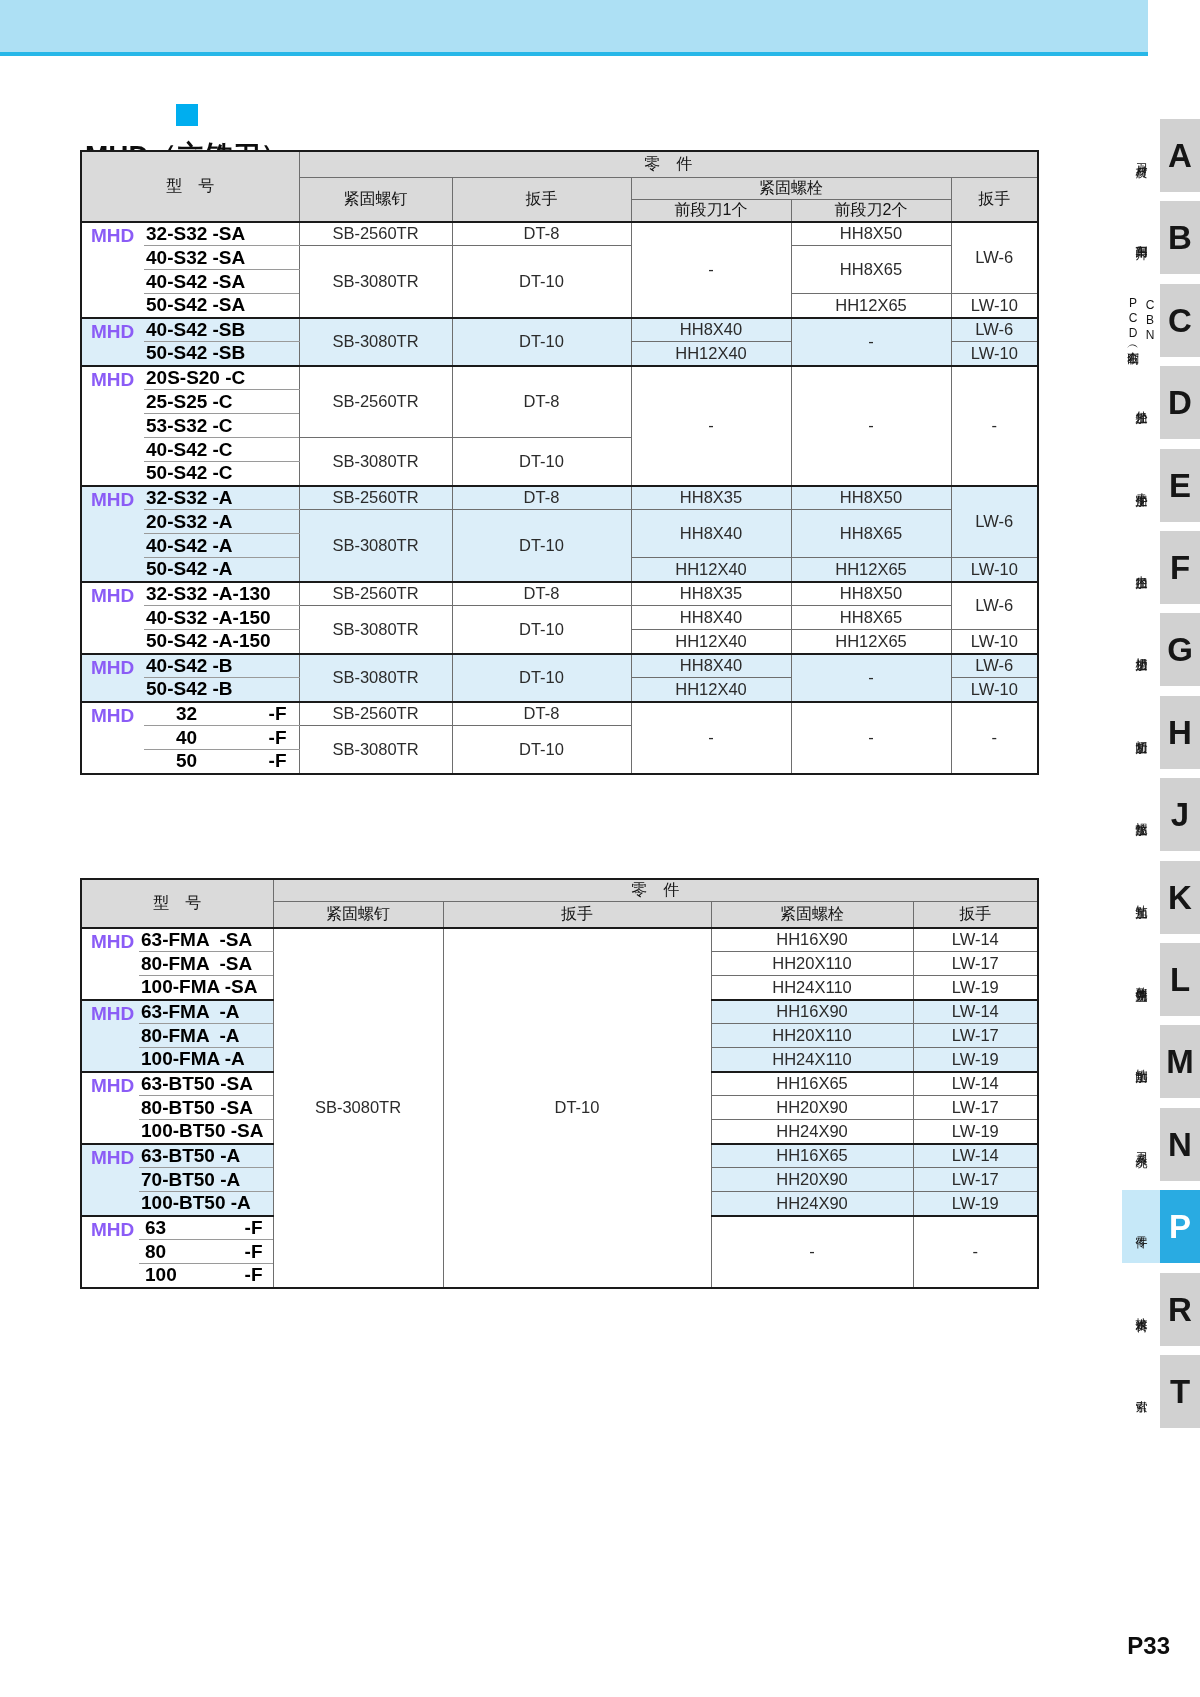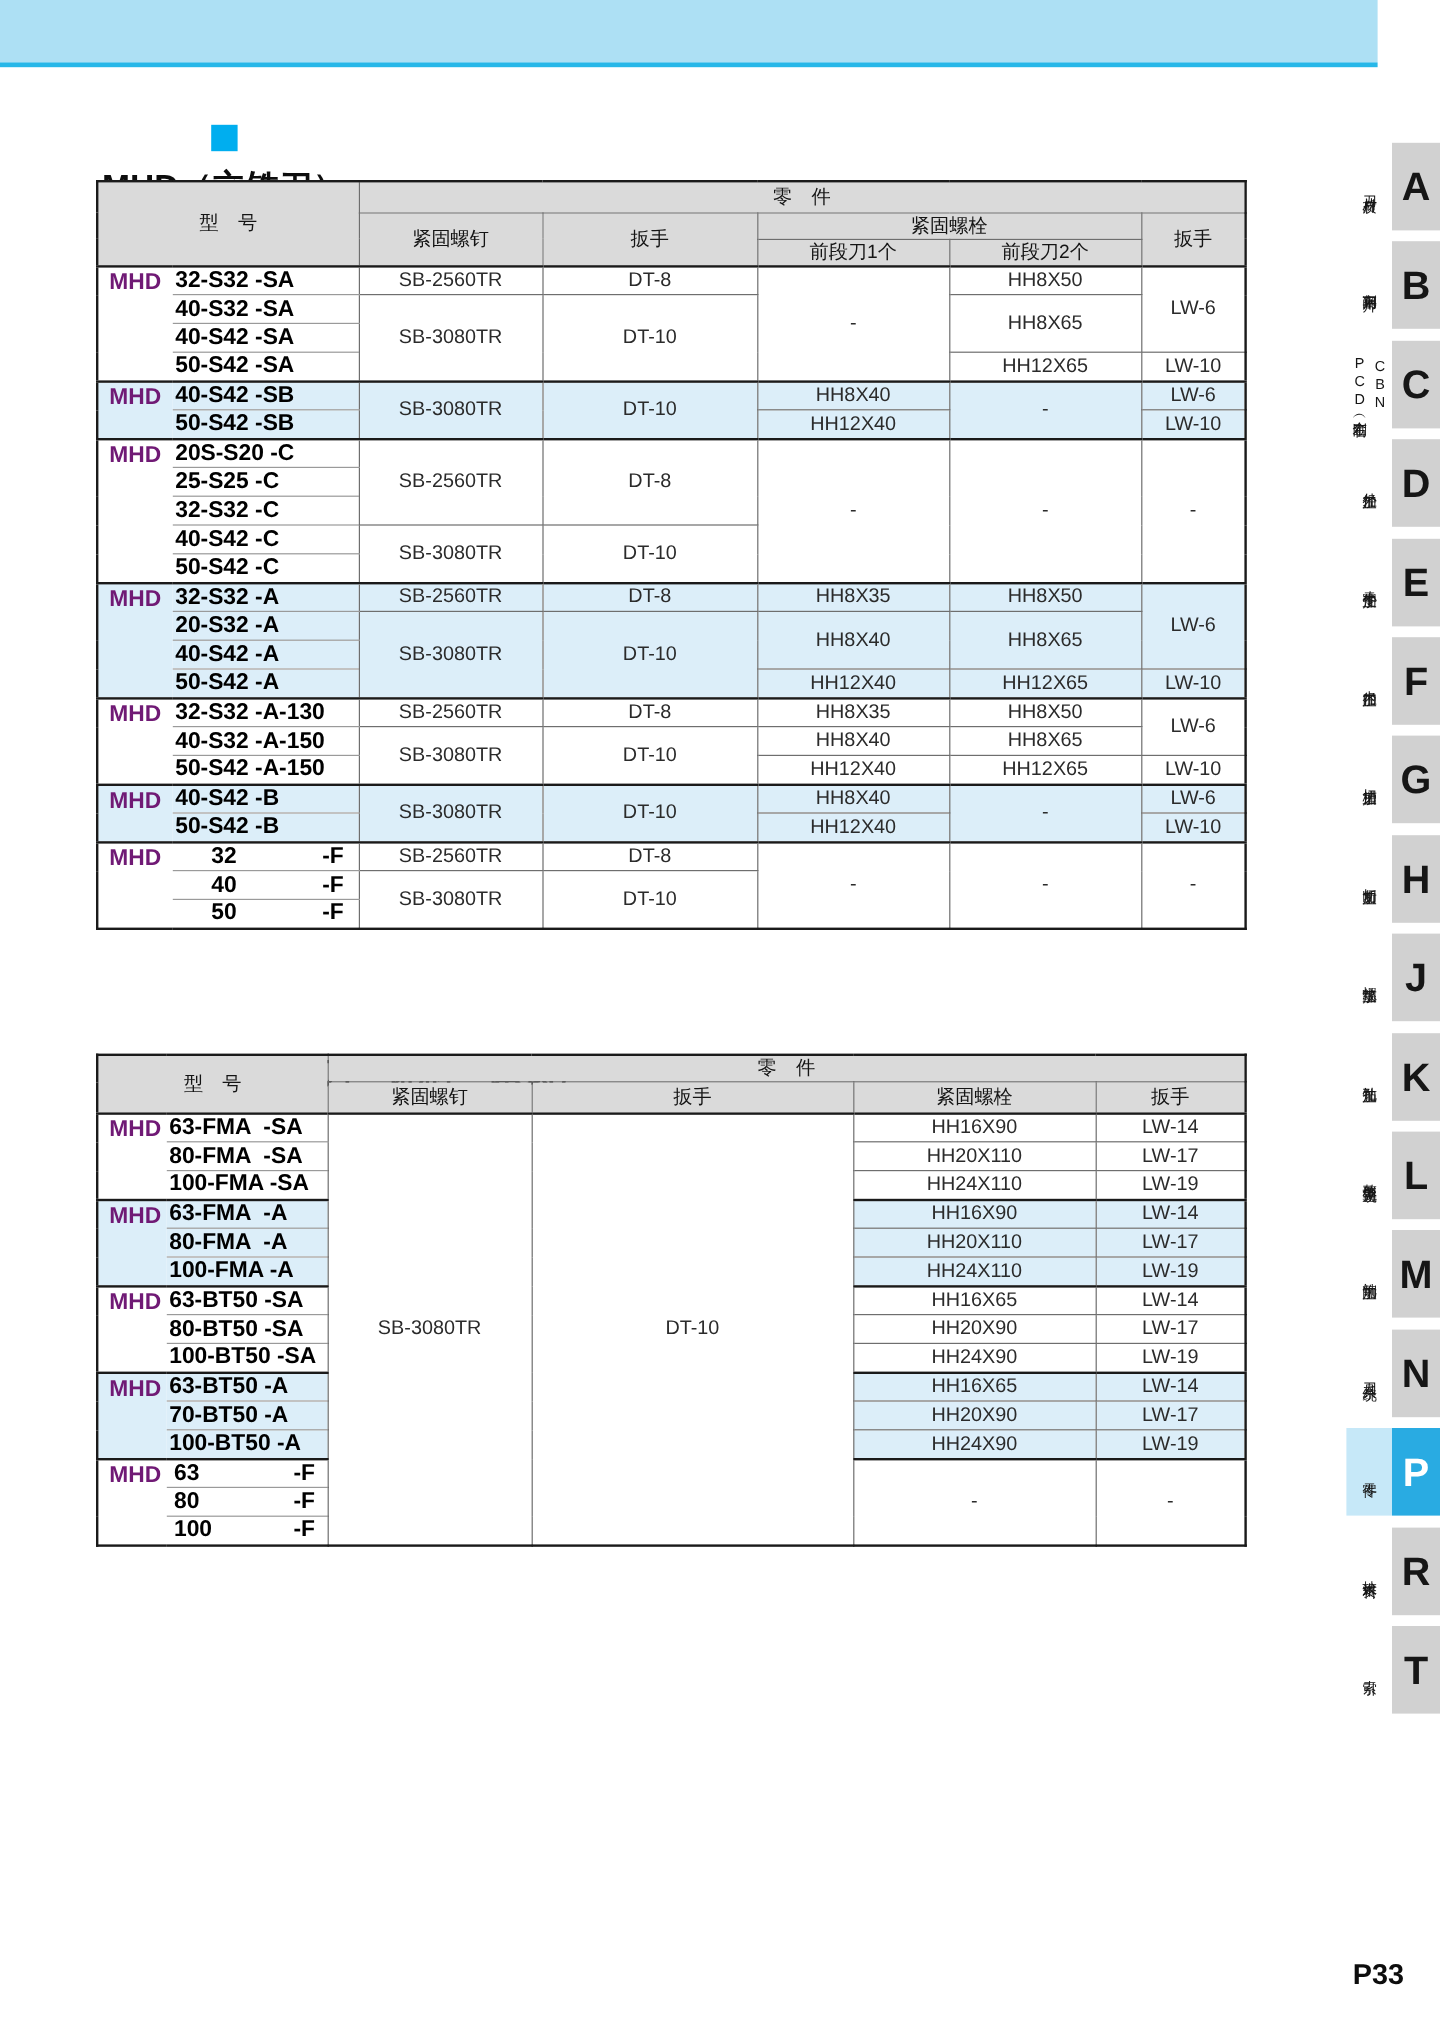--- a/index.html
+++ b/index.html
@@ -21,21 +21,21 @@
   #table1 { top:150px; width:957px; }
   #table2 { top:878px; width:957px; }
   .cat th, .cat td { border:1px solid #6e6e6e; overflow:hidden; }
   .cat th { background:#DADADA; font-weight:normal; font-size:16px; color:#141414; text-align:center; }
   .cat td { height:24px; vertical-align:middle; }
   #table1 tr.h1 { height:26px; } #table1 tr.h2 { height:22px; } #table1 tr.h3 { height:22px; }
   #table2 tr.h1 { height:22px; } #table2 tr.hsub { height:26px; }
   tr.hsub th { border-bottom:2px solid #1a1a1a; }
 
   td.val { text-align:center; font-size:16.5px; color:#2b2b2b; }
-  td.pref { font-weight:bold; font-size:19px; color:#701a75; vertical-align:top;
+  td.pref { font-weight:bold; font-size:19px; color:#8b5cf6; vertical-align:top;
             padding:1px 0 0 9px; border-right-style:hidden; line-height:23px; }
   td.mod  { font-weight:bold; font-size:19px; color:#000; border-left-style:hidden;
             white-space:pre; padding-left:2px; }
   td.sep  { border-bottom:1px solid #9a9a9a; }
   tr.gs td { border-top:2px solid #1a1a1a; }
   #table2 tr.gs2 td.pref, #table2 tr.gs2 td.mod,
   #table2 tr.gs2 td.gb { border-top:2px solid #1a1a1a; }
   tr.blue td { background:#DCEEF9; }
   .fm { display:flex; justify-content:space-between; align-items:center; }
   #table1 .fm { padding:0 12px 0 30px; }
@@ -137,21 +137,21 @@
       <td class="val" rowspan="3">SB-2560TR</td>
       <td class="val" rowspan="3">DT-8</td>
       <td class="val" rowspan="5">-</td>
       <td class="val" rowspan="5">-</td>
       <td class="val" rowspan="5">-</td>
     </tr>
     <tr>
         <td class="mod sep">25-S25 -C</td>
       </tr>
     <tr>
-        <td class="mod sep">32-S32 -C</td>
+        <td class="mod sep">53-S32 -C</td>
       </tr>
     <tr>
       <td class="mod sep">40-S42 -C</td>
       <td class="val" rowspan="2">SB-3080TR</td>
       <td class="val" rowspan="2">DT-10</td>
     </tr>
     <tr>
         <td class="mod">50-S42 -C</td>
       </tr>
 

